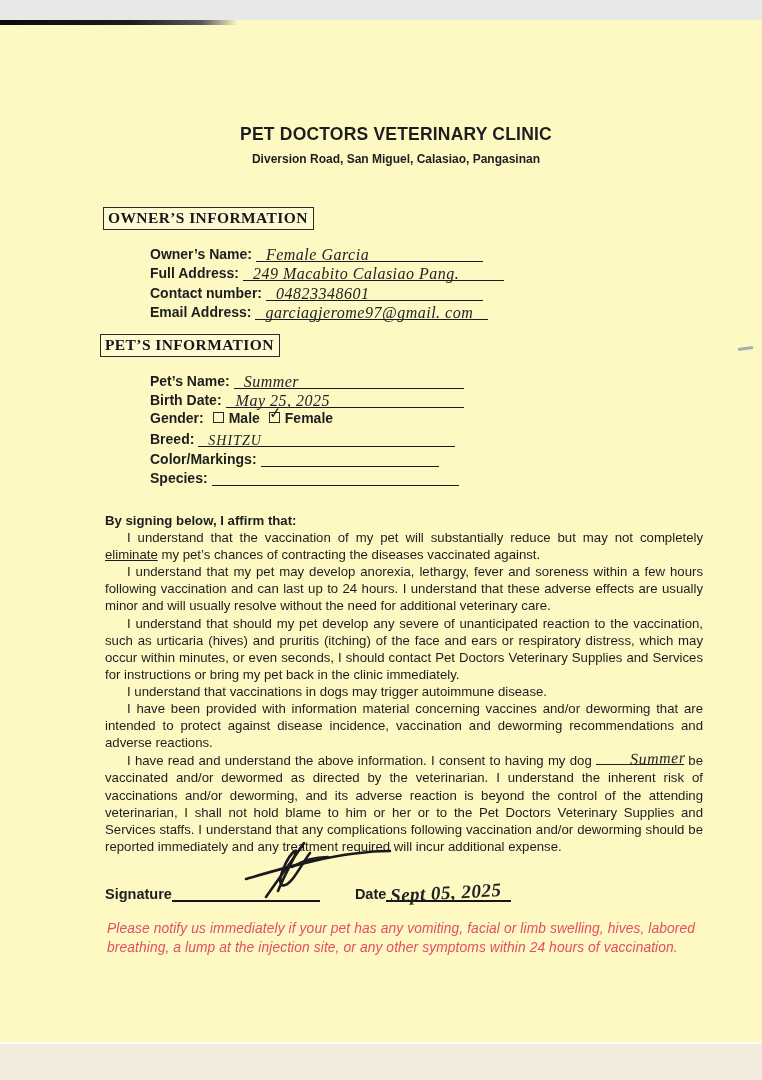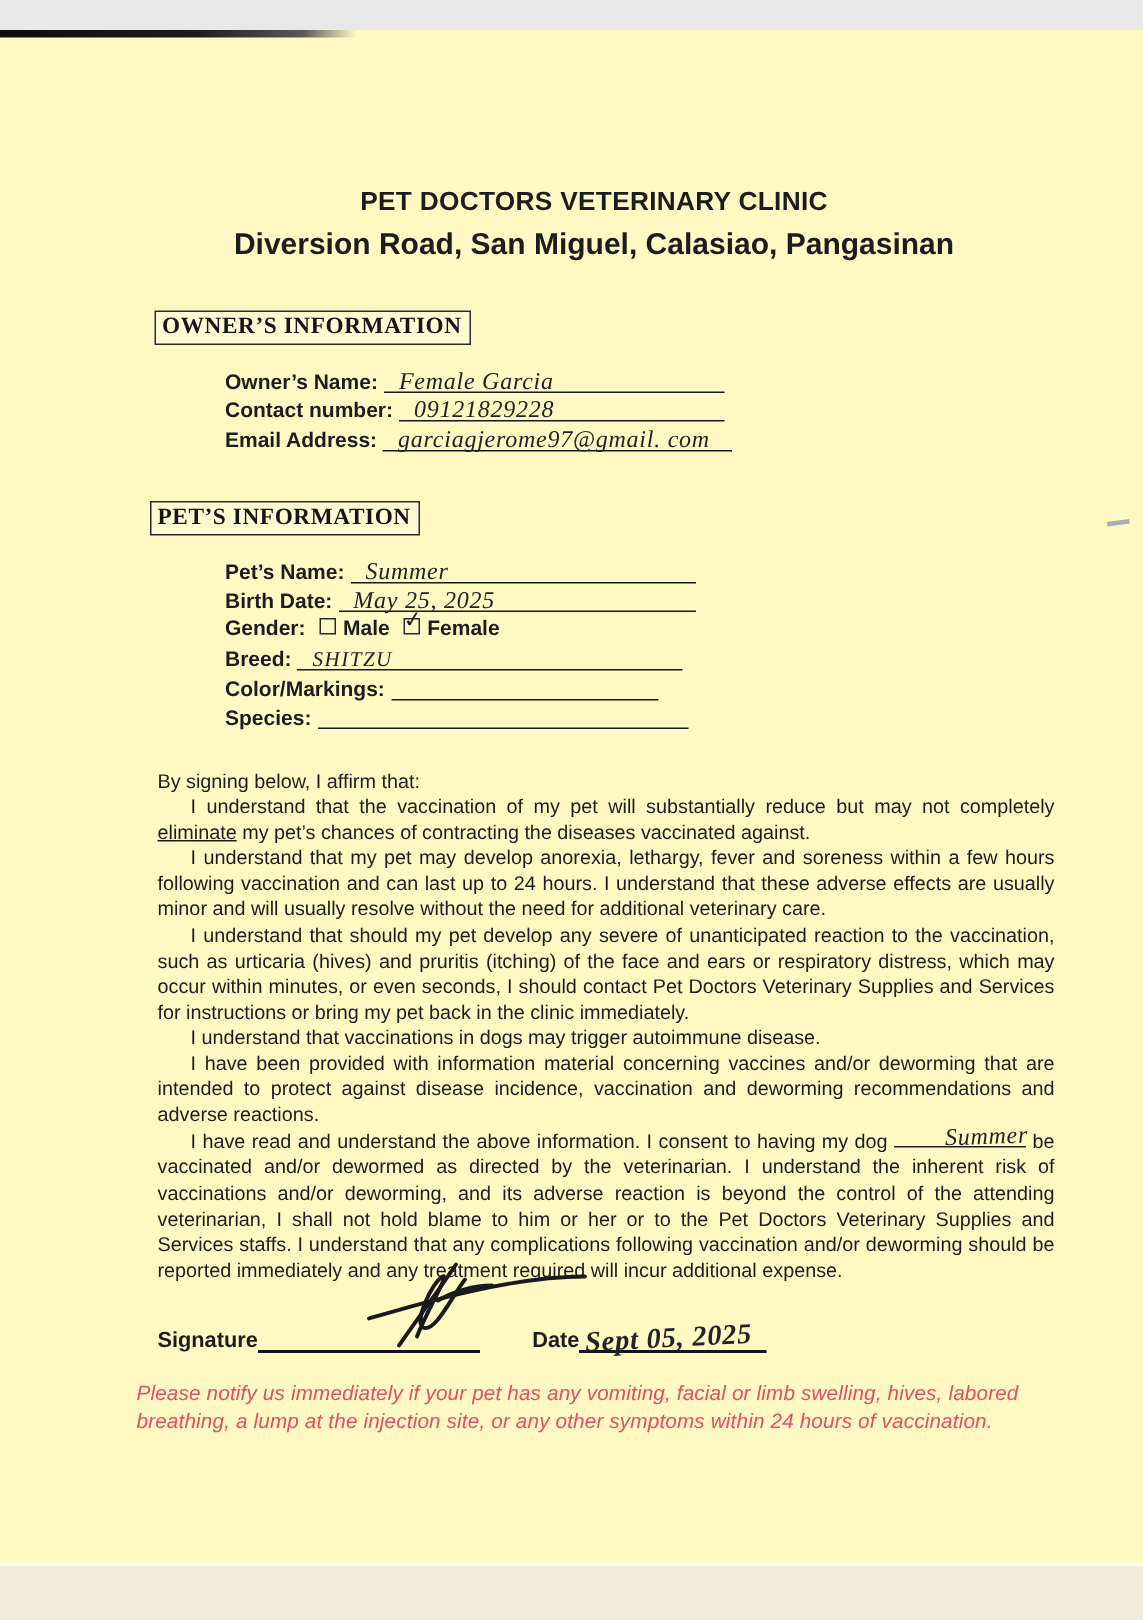--- a/index.html
+++ b/index.html
@@ -9,21 +9,21 @@
   }
   
   .scan-strip-top{position:absolute;left:0;top:0;width:238px;height:5px;
     background:linear-gradient(to right,#0c0c0c 0%,#1c1c1c 55%,#5a5a5a 85%,rgba(120,120,120,0) 100%);}
   .scan-tray-bottom{position:absolute;left:0;top:1022px;width:762px;height:58px;background:#f1ecdd;
     border-top:2px solid #fbfbf6;}
   .scan-dash-right{position:absolute;left:738px;top:327px;width:15px;height:2.5px;background:#a7adb5;transform:rotate(-8deg);}
   
   .header{position:absolute;left:30px;top:104px;width:732px;text-align:center;}
   .clinic-name{font-size:17.5px;font-weight:bold;letter-spacing:.2px;}
-  .clinic-address{font-size:20px;font-weight:bold;margin-top:7px;}
+  .clinic-address{font-size:12px;font-weight:bold;margin-top:7px;}
   
   .section-heading{
     position:absolute;display:inline-block;border:1.6px solid #2a2a2e;
     font-family:"Liberation Serif", serif;font-weight:bold;font-size:15.5px;
     letter-spacing:.4px;padding:1px 5px 2px 4px;color:#17171b;background:rgba(255,255,255,.25);
   }
   #owner-heading{left:103px;top:187px;}
   #pet-heading{left:100px;top:314px;}
   
   .fields{position:absolute;left:150px;}
@@ -39,39 +39,39 @@
   }
   .hand.caps{font-size:14px;letter-spacing:1px;}
   .w227{width:227px}.w261{width:261px}.w217{width:217px}.w233{width:233px}
   .w230{width:230px}.w238{width:238px}.w257{width:257px}.w247{width:247px}.w178{width:178px}
   
   .gender-row{display:flex;align-items:center;height:19.5px;font-weight:bold;font-size:14px;}
   .cb{display:inline-block;width:9px;height:9px;border:1.4px solid #2a2a2e;margin:0 5px 0 9px;position:relative;}
   .cb .mark{position:absolute;left:-1px;top:-9px;font-size:15px;font-weight:bold;color:#1b1b1f;font-family:"DejaVu Sans",sans-serif;transform:rotate(-6deg);}
   
   .body-text{position:absolute;left:105px;top:492px;width:598px;font-size:13.2px;line-height:17.1px;}
-  .aff-heading{font-weight:normal;}
+  .aff-heading{font-weight:bold;}
   .para{margin:0;text-align:justify;text-indent:22px;}
   .para.noindent{text-indent:0;}
   .u{text-decoration:underline;}
   .consent-line{display:inline-block;width:88px;height:13px;border-bottom:1.5px solid #202024;position:relative;vertical-align:baseline;}
   .consent-line .hand{position:absolute;left:12px;bottom:-3px;white-space:nowrap;transform:rotate(-2deg);}
   
   .sig-block{position:absolute;left:105px;top:862px;width:560px;font-size:14.5px;font-weight:bold;}
   .sig-row{display:flex;align-items:flex-end;}
   .sig-line{border-bottom:2px solid #16161a;height:18px;position:relative;}
   .sig-line.sig{width:148px;}
   .gap{width:35px;}
   .sig-line.date{width:125px;}
   .sig-line .hand{position:absolute;white-space:nowrap;}
   .date-hand{left:4px;bottom:-4px;font-size:19px;transform:rotate(-3deg);}
   .sig-svg{position:absolute;left:68px;top:-45px;}
   
   .footer-note{
-    position:absolute;left:91px;top:900px;width:600px;
+    position:absolute;left:107px;top:900px;width:600px;
     font-size:13.8px;font-style:italic;line-height:18.5px;letter-spacing:.1px;
   }
 </style>
 </head>
 <body>
 
 <div class="page" style="background: #fef9c3; margin-top: 20px;">
 
   <div class="scan-strip-top"></div>
   <div class="scan-dash-right"></div>
@@ -84,23 +84,29 @@
   <div class="section-heading" id="owner-heading">OWNER’S INFORMATION</div>
 
   <div class="fields" id="owner-fields">
     <div class="frow">
       <span class="flabel">Owner’s Name:</span>
       <span class="fline w227">
           <span class="hand">Female Garcia</span>
         </span>
     </div>
     <div class="frow">
+      <span class="flabel">Full Address:</span>
+      <span class="fline w261">
+          <span class="hand">249 Macabito Calasiao Pang.</span>
+        </span>
+    </div>
+    <div class="frow">
       <span class="flabel">Contact number:</span>
       <span class="fline w217">
-          <span class="hand">09121829228</span>
+          <span class="hand">04823348601</span>
         </span>
     </div>
     <div class="frow">
       <span class="flabel">Email Address:</span>
       <span class="fline w233">
           <span class="hand">garciagjerome97@gmail. com</span>
         </span>
     </div>
   </div>
 

